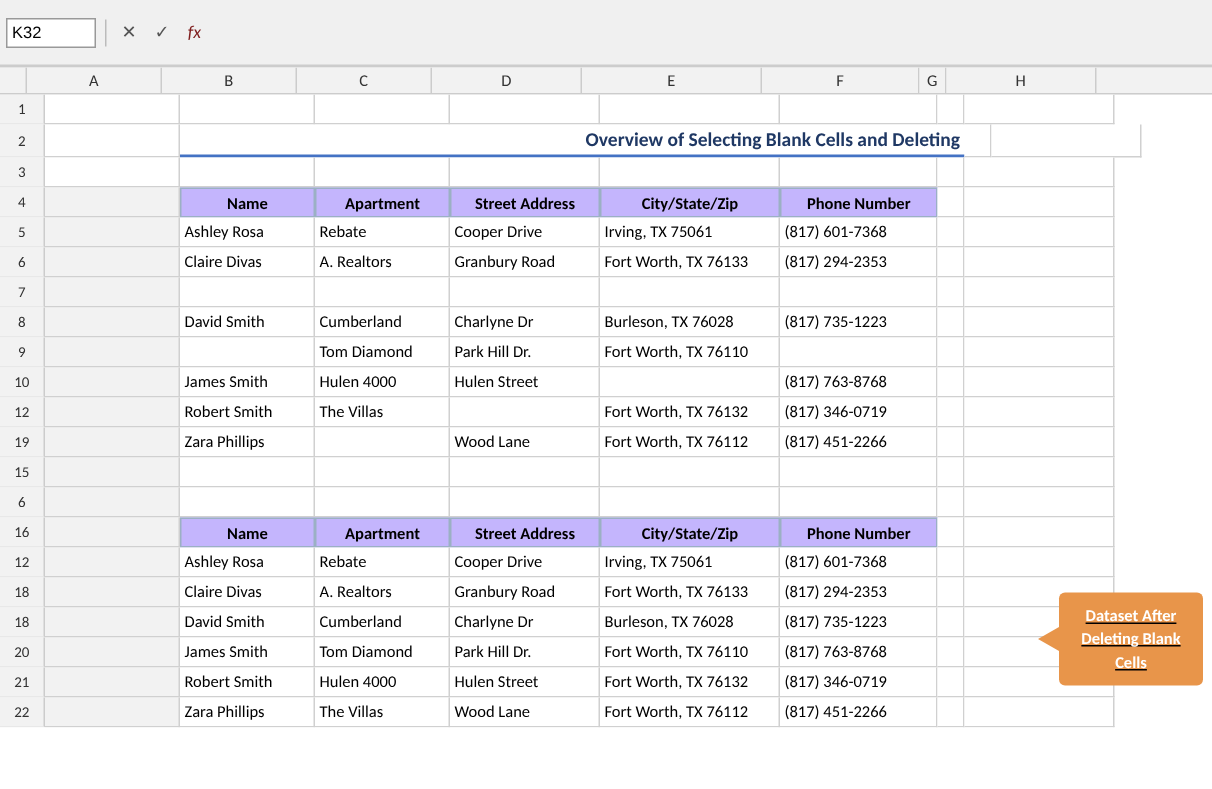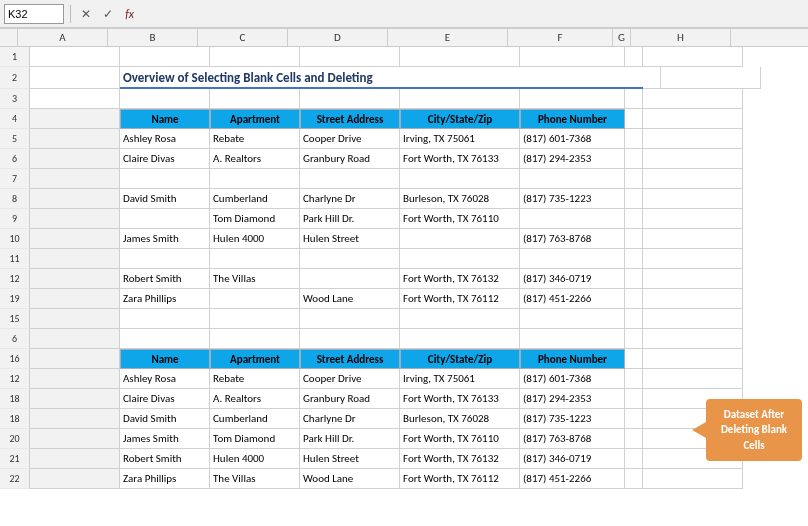--- a/index.html
+++ b/index.html
@@ -11,21 +11,21 @@
       height: 526px;
       overflow: hidden;
     }
 
     
     .excel-top {
       background: #f0f0f0;
       border-bottom: 1px solid #ccc;
     }
     .excel-ribbon {
-      height: 28px;
+      height: 44px;
       display: flex;
       align-items: center;
       padding: 0 4px;
       gap: 4px;
       border-bottom: 1px solid #ccc;
     }
     .name-box {
       width: 60px;
       height: 20px;
       border: 1px solid #999;
@@ -104,21 +104,21 @@
       border-bottom: 1px solid #d0d0d0;
       padding: 0 3px;
       font-size: 11px;
       display: flex;
       align-items: center;
       overflow: hidden;
       white-space: nowrap;
       background: white;
     }
     .cell.header-cell {
-      background: #0ea5e9;
+      background: #c4b5fd;
       font-weight: bold;
       justify-content: center;
       border: 1px solid #9bb0c4;
     }
 
     
     .col-a { width: 18px; min-width: 18px; }
     .col-b { width: 90px; min-width: 90px; }
     .col-c { width: 90px; min-width: 90px; }
     .col-d { width: 100px; min-width: 100px; }
@@ -177,21 +177,21 @@
       <div class="cell col-e"></div>
       <div class="cell col-f"></div>
       <div class="cell col-g"></div>
       <div class="cell col-h"></div>
     </div>
 
     <div class="sheet-row row-tall">
       <div class="row-num">2</div>
       <div class="cell col-b"></div>
       <div class="cell title-span" style="background:white; border-bottom:2px solid #4472c4; border-top:none; border-left:none; border-right:none;">
-        <span style="width:100%; text-align:left; font-size:13px; font-weight:bold; color:#1f3864;">Overview of Selecting Blank Cells and Deleting</span>
+        <span style="width:100%; text-align:right; font-size:13px; font-weight:bold; color:#1f3864;">Overview of Selecting Blank Cells and Deleting</span>
       </div>
       <div class="cell col-g"></div>
       <div class="cell col-h"></div>
     </div>
 
     <div class="sheet-row">
       <div class="row-num">3</div>
       <div class="cell col-b"></div>
       <div class="cell col-b"></div>
       <div class="cell col-c"></div>
@@ -279,31 +279,20 @@
       <div class="cell col-b" style="background:#f2f2f2;"></div>
       <div class="cell col-b">James Smith</div>
       <div class="cell col-c">Hulen 4000</div>
       <div class="cell col-d">Hulen Street</div>
       <div class="cell col-e"></div>
       <div class="cell col-f">(817) 763-8768</div>
       <div class="cell col-g"></div>
       <div class="cell col-h"></div>
     </div>
 
-    <div class="sheet-row">
-      <div class="row-num">11</div>
-      <div class="cell col-b" style="background:#f2f2f2;"></div>
-      <div class="cell col-b"></div>
-      <div class="cell col-c"></div>
-      <div class="cell col-d"></div>
-      <div class="cell col-e"></div>
-      <div class="cell col-f"></div>
-      <div class="cell col-g"></div>
-      <div class="cell col-h"></div>
-    </div>
 
     <div class="sheet-row">
       <div class="row-num">12</div>
       <div class="cell col-b" style="background:#f2f2f2;"></div>
       <div class="cell col-b">Robert Smith</div>
       <div class="cell col-c">The Villas</div>
       <div class="cell col-d"></div>
       <div class="cell col-e">Fort Worth, TX 76132</div>
       <div class="cell col-f">(817) 346-0719</div>
       <div class="cell col-g"></div>
@@ -426,20 +415,20 @@
       <div class="cell col-d">Wood Lane</div>
       <div class="cell col-e">Fort Worth, TX 76112</div>
       <div class="cell col-f">(817) 451-2266</div>
       <div class="cell col-g"></div>
       <div class="cell col-h"></div>
     </div>
 
   </div>
 
 
-  <div style="position:absolute; top: 370px; right: 6px; width: 96px;">
+  <div style="position:absolute; top: 350px; right: 6px; width: 96px; text-decoration: underline;">
     <div style="position:relative;">
       <div style="position:absolute; left:-14px; top:50%; transform:translateY(-50%); width:0; height:0; border-top:8px solid transparent; border-bottom:8px solid transparent; border-right:14px solid #e8954a;"></div>
       <div style="background:#e8954a; color:white; font-weight:bold; font-size:11px; text-align:center; padding:8px 6px; border-radius:4px; line-height:1.4;">Dataset After Deleting Blank Cells</div>
     </div>
   </div>
 
 </div>
 
 </body></html>

